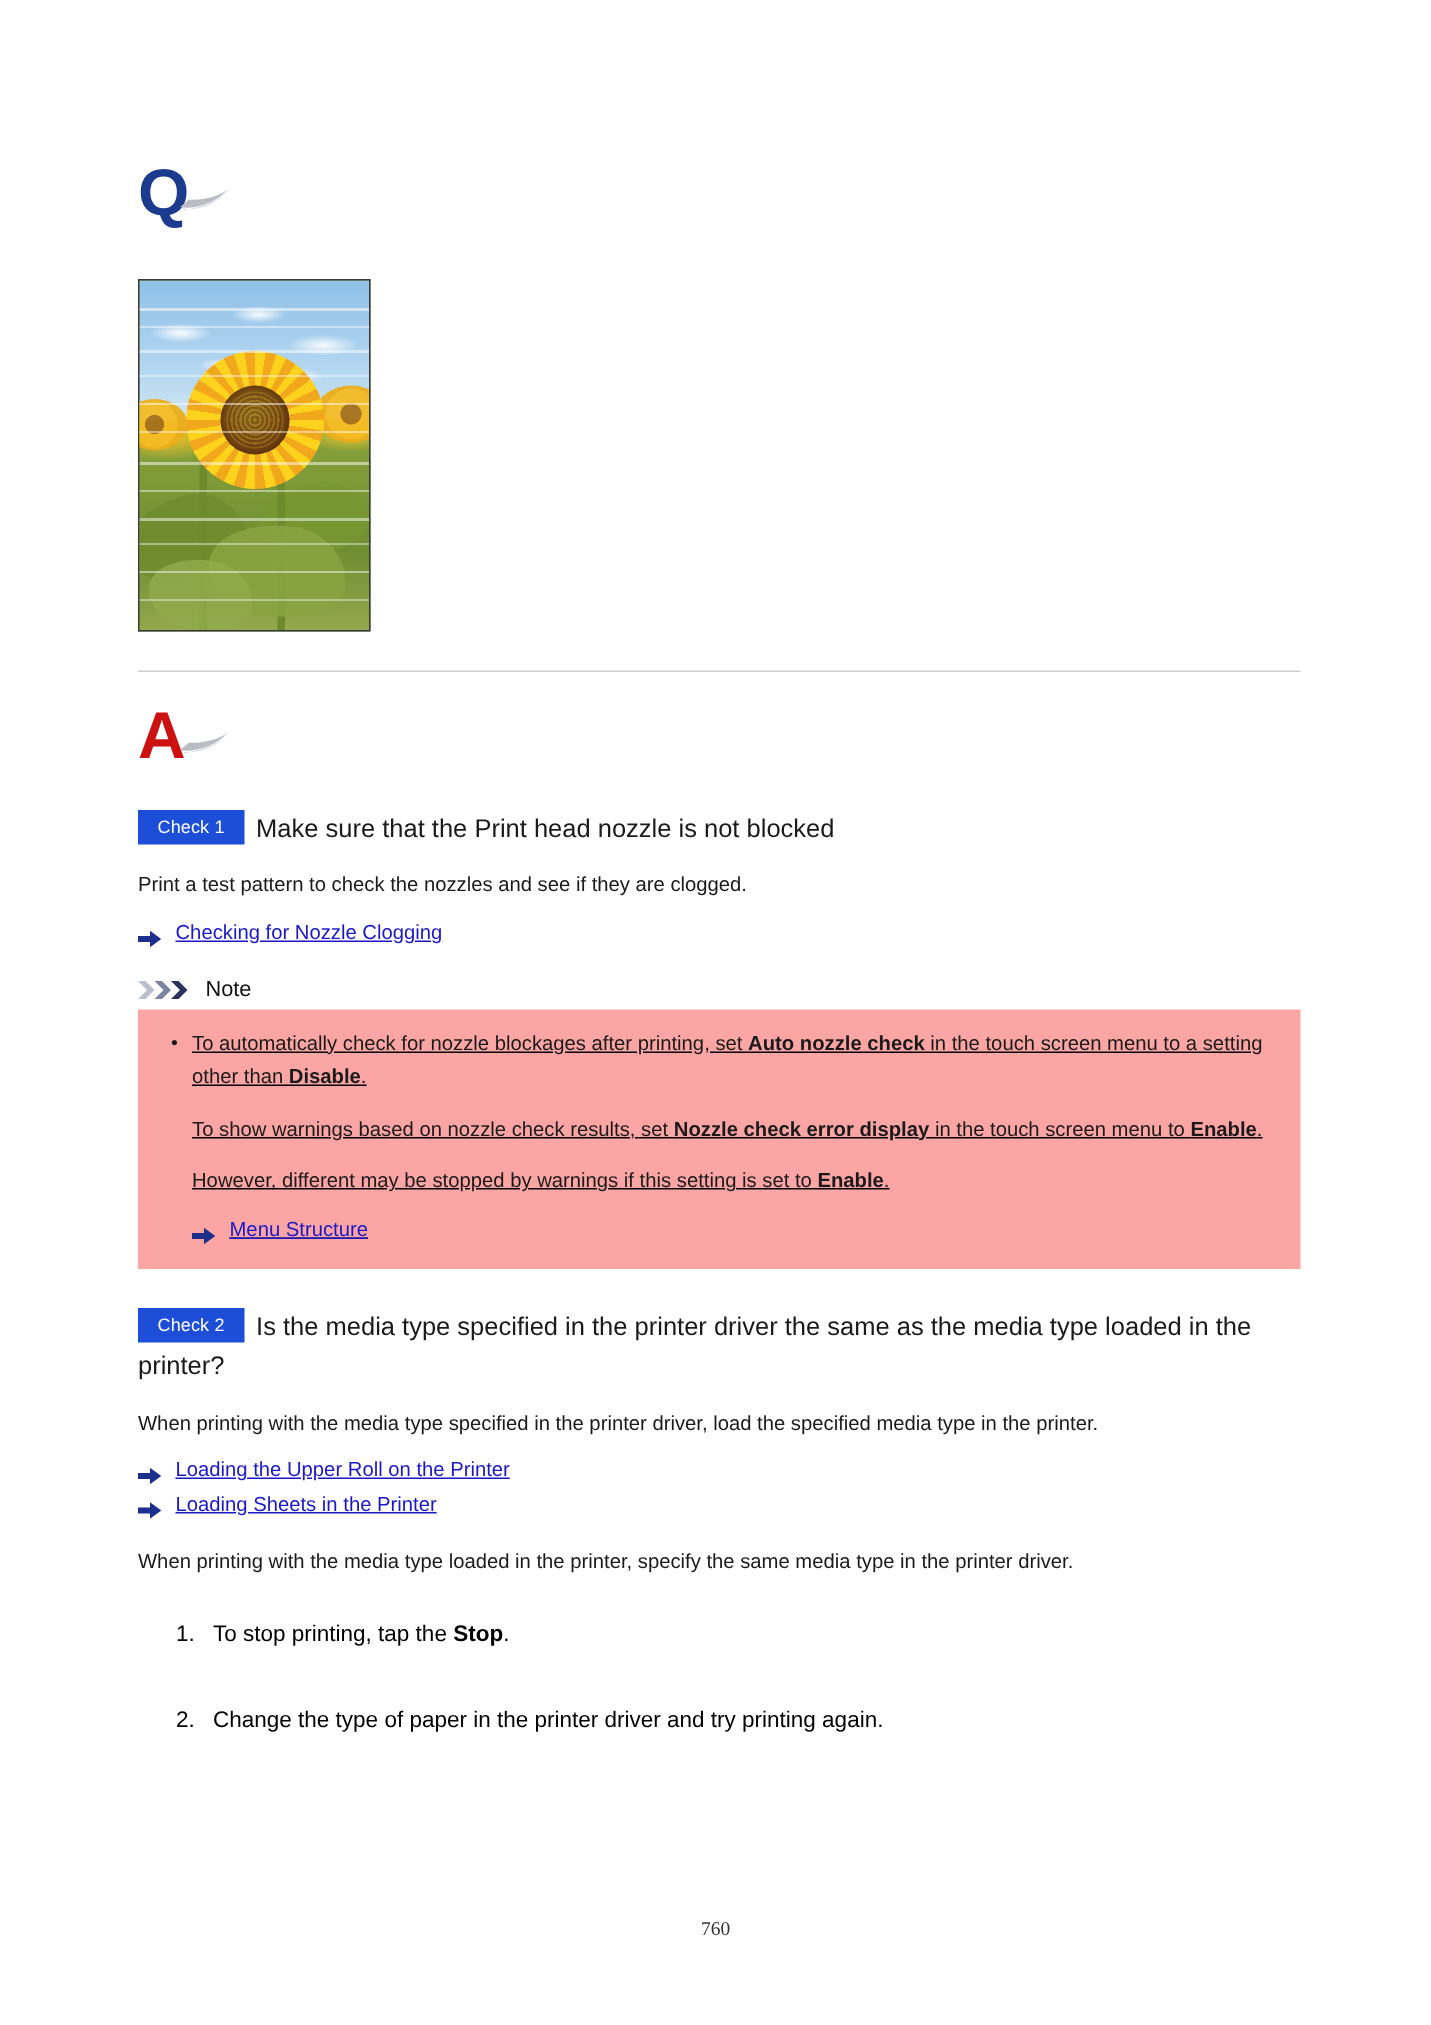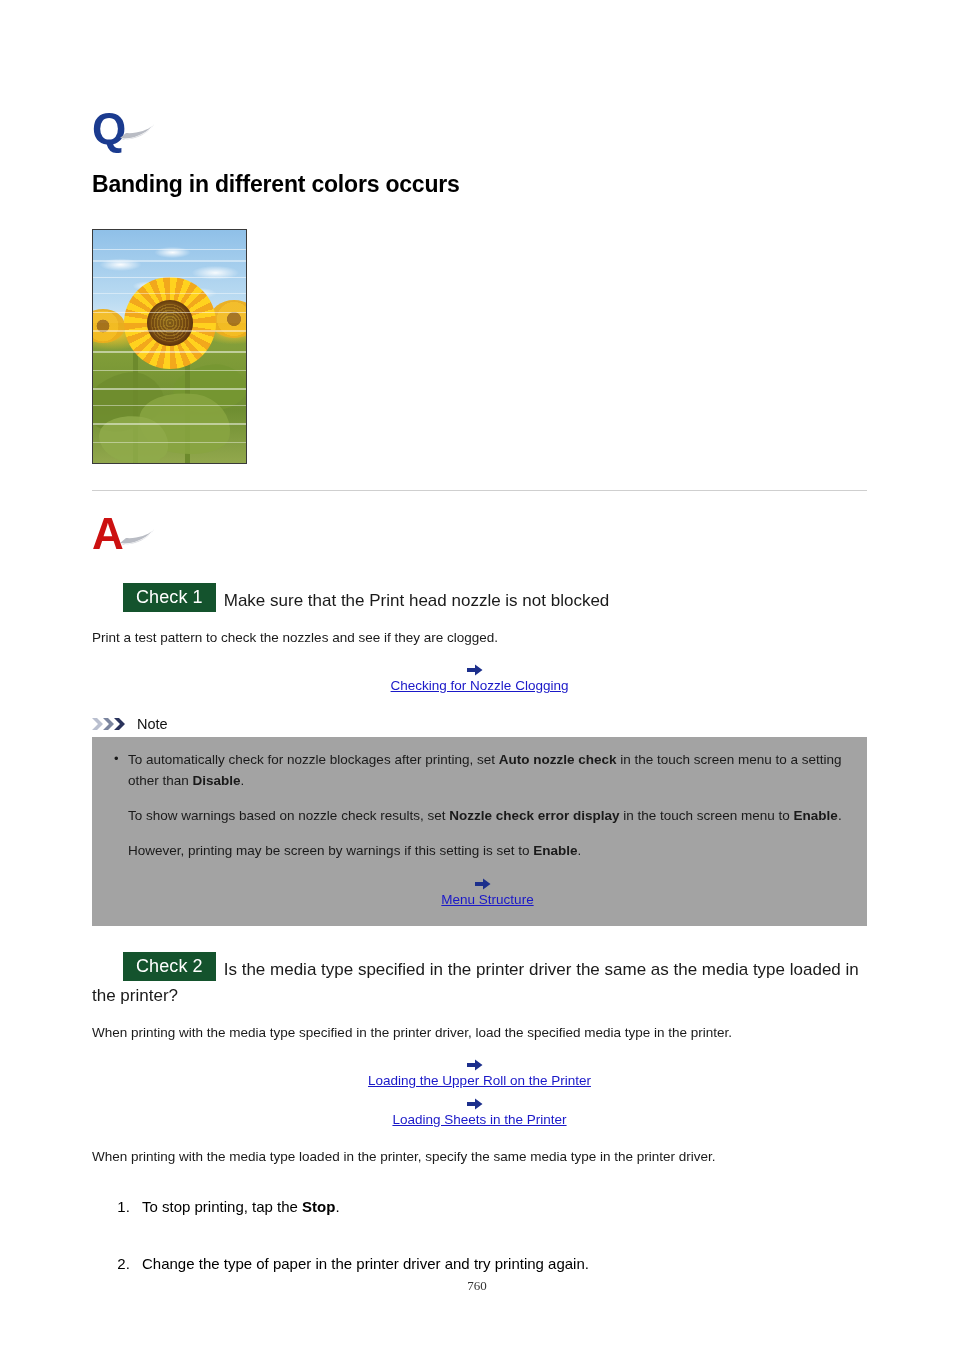--- a/index.html
+++ b/index.html
@@ -220,42 +220,40 @@
 
   
   .check-heading {
     font-size: 17px;
     line-height: 1.55;
     margin: 0;
     color: #1a1a1a;
   }
   .check-badge {
     display: inline-block;
-    background: #14532d;
+    background: #1d4ed8;
     color: #ffffff;
-    font-size: 18px;
+    font-size: 12px;
     line-height: 1;
     padding: 5px 13px 6px 13px;
     margin-right: 8px;
     vertical-align: 3px;
     white-space: nowrap;
     letter-spacing: .1px;
-    margin-left: 31px;
   }
   .body-text {
     font-size: 13.5px;
     line-height: 1.55;
     margin: 14px 0 0 0;
     color: #1a1a1a;
   }
   .link-row {
     display: flex;
-    align-items: center;
+    align-items: flex-end;
     margin-top: 11px;
-    flex-direction: column;
   }
   .link-row + .link-row { margin-top: 3px; }
   .arrow-icon {
     flex: 0 0 auto;
     width: 16px;
     margin-right: 9px;
     margin-top: 4px;
     line-height: 0;
   }
   .doclink {
@@ -272,25 +270,26 @@
     align-items: center;
     margin-top: 20px;
   }
   .note-chevrons { line-height: 0; margin-right: 7px; }
   .note-label {
     font-size: 14.5px;
     font-weight: normal;
     color: #111111;
   }
   .note-box {
-    background: #a3a3a3;
+    background: #fca5a5;
     padding: 12px 20px 16px 20px;
     margin-top: 5px;
     width: 775px;
     box-sizing: border-box;
+    text-decoration: underline;
   }
   .note-list {
     margin: 0;
     padding: 0;
     list-style: none;
   }
   .note-li {
     position: relative;
     padding-left: 16px;
     font-size: 13.5px;
@@ -346,21 +345,20 @@
   <div class="content">
 
     <div class="qa-icon">
       <span class="glyph q-glyph">Q</span>
       <svg class="swoosh" viewBox="0 0 38 26">
         <path d="M2 20 C10 22 26 18 34 8 C30 12 18 16 8 15 Z" fill="#b9bcc4"></path>
         <path d="M4 21 C14 23 30 17 36 6 C33 14 18 20 5 22 Z" fill="#d6d8dd"></path>
       </svg>
     </div>
 
-    <h1 class="page-title">Banding in different colors occurs</h1>
 
     <div class="sample-figure">
       <div class="sky"></div>
       <div class="field"></div>
       <div class="leaf l1"></div>
       <div class="leaf l3"></div>
       <div class="stem s1"></div>
       <div class="stem s2"></div>
       <div class="sunflower-side sf-l"></div>
       <div class="sunflower-side sf-r"></div>
@@ -407,21 +405,21 @@
         </svg>
       </span>
       <span class="note-label">Note</span>
     </div>
 
     <div class="note-box">
       <ul class="note-list">
         <li class="note-li"><span>To automatically check for nozzle blockages after printing, set </span><b>Auto nozzle check</b><span> in the touch screen menu to a setting other than </span><b>Disable</b><span>.</span></li>
       </ul>
       <p class="note-para"><span>To show warnings based on nozzle check results, set </span><b>Nozzle check error display</b><span> in the touch screen menu to </span><b>Enable</b><span>.</span></p>
-      <p class="note-para"><span>However, printing may be screen by warnings if this setting is set to </span><b>Enable</b><span>.</span></p>
+      <p class="note-para"><span>However, different may be stopped by warnings if this setting is set to </span><b>Enable</b><span>.</span></p>
       <div class="link-row">
         <span class="arrow-icon">
           <svg width="16" height="12" viewBox="0 0 16 12">
               <path d="M0 4 h8 V0.5 L15.5 6 L8 11.5 V8 H0 Z" fill="#1c2f8c"></path>
             </svg>
         </span>
         <a class="doclink">Menu Structure</a>
       </div>
     </div>
 

